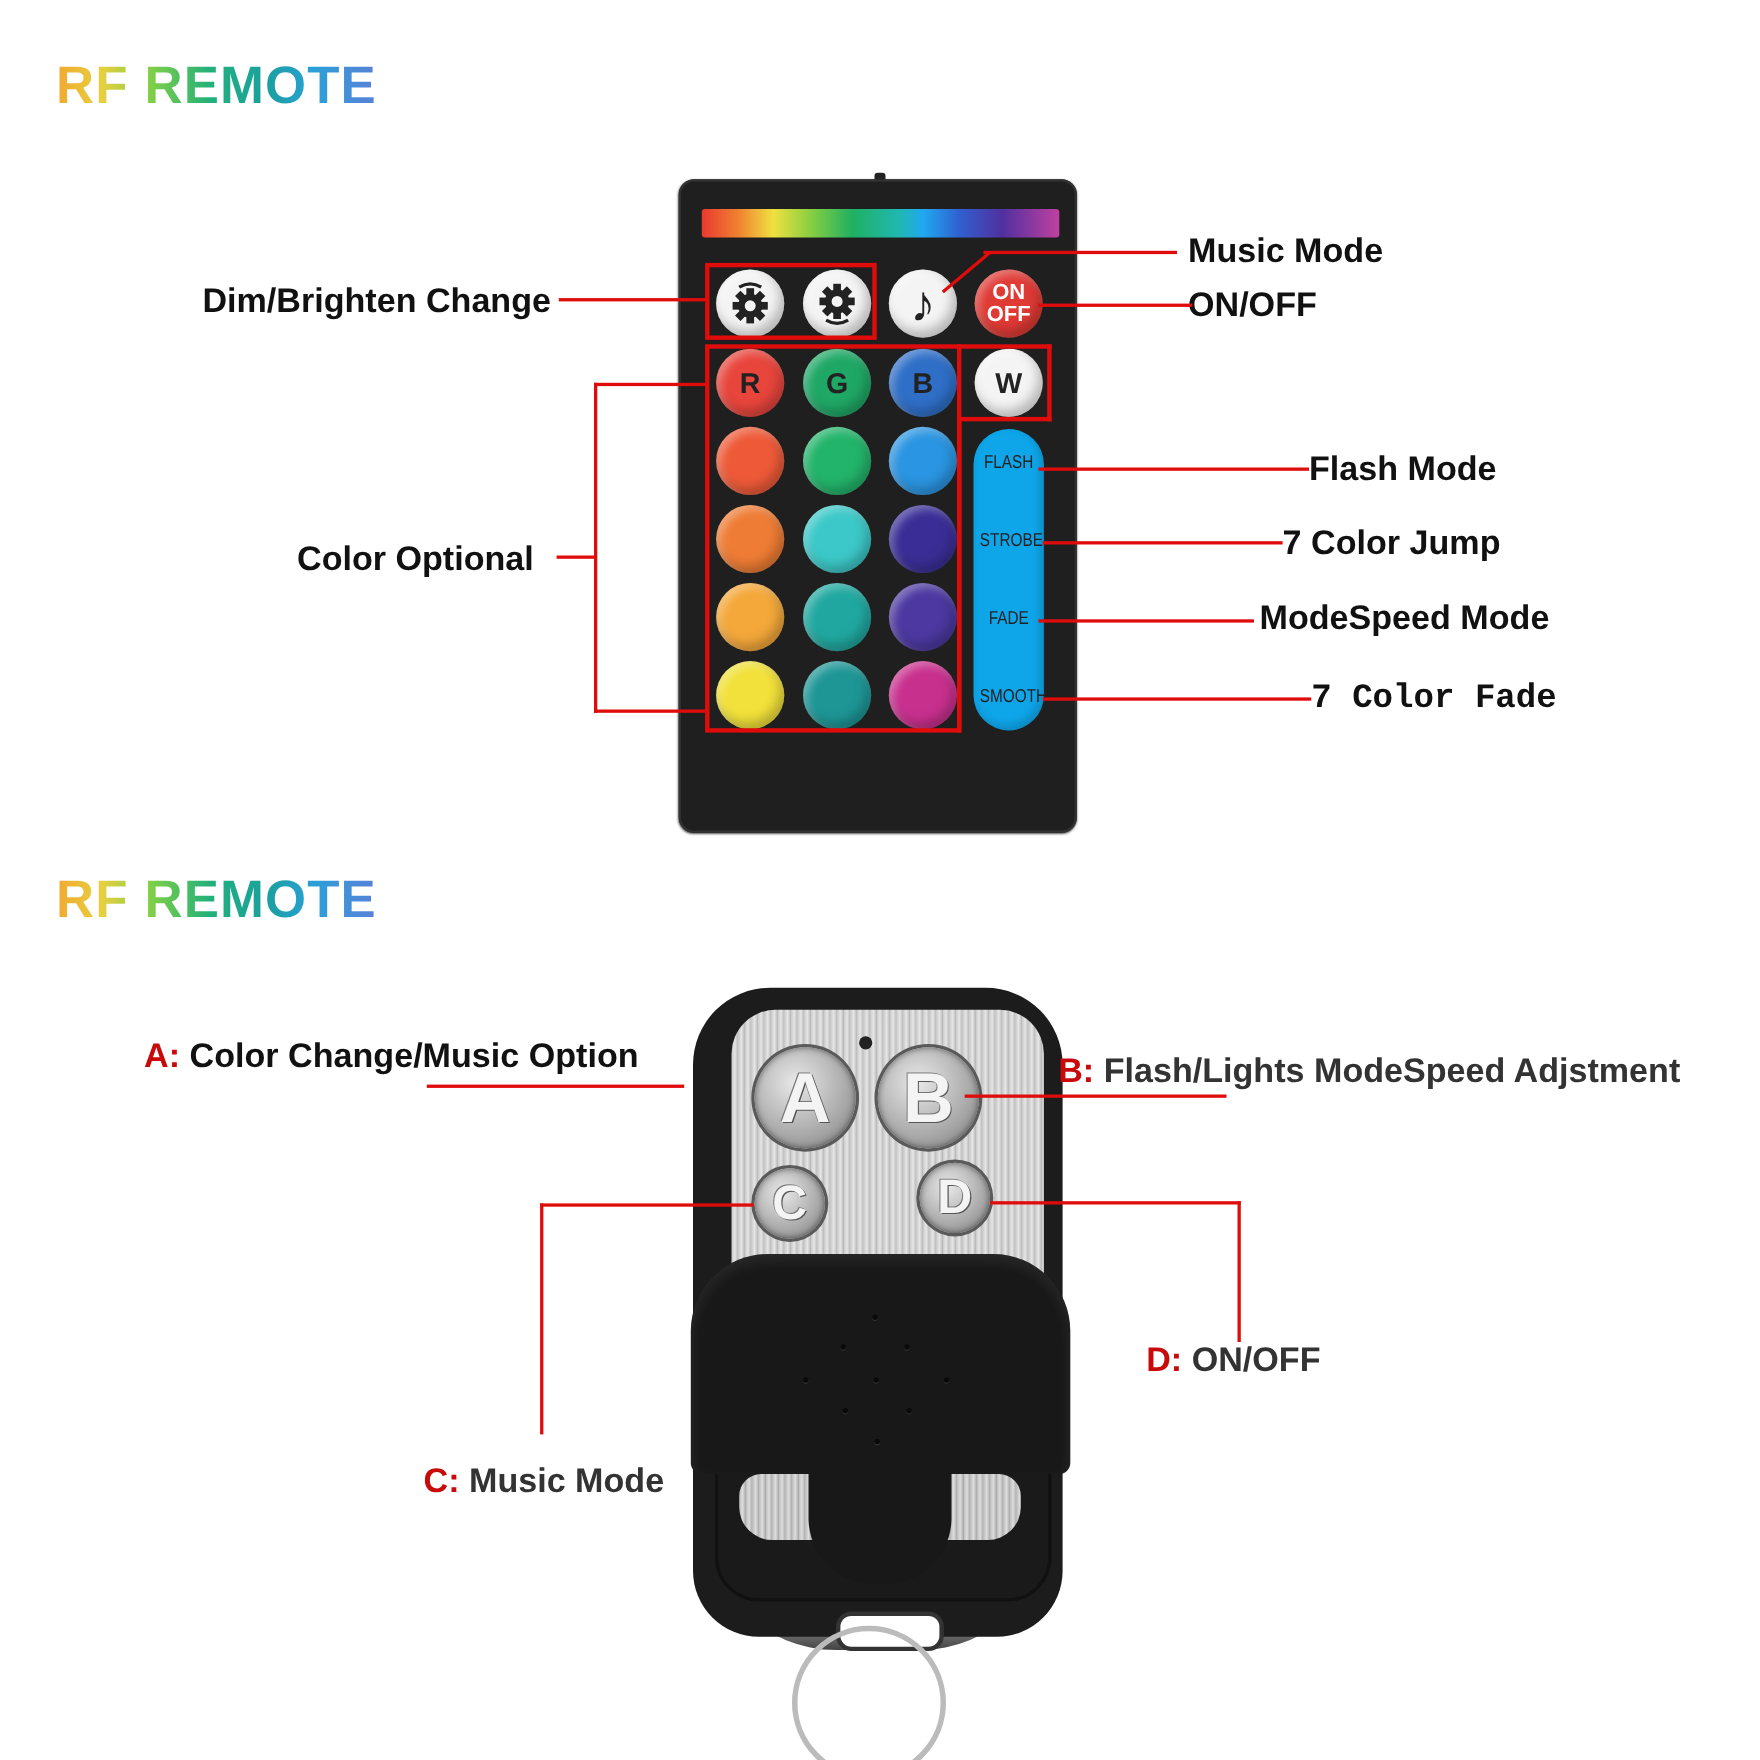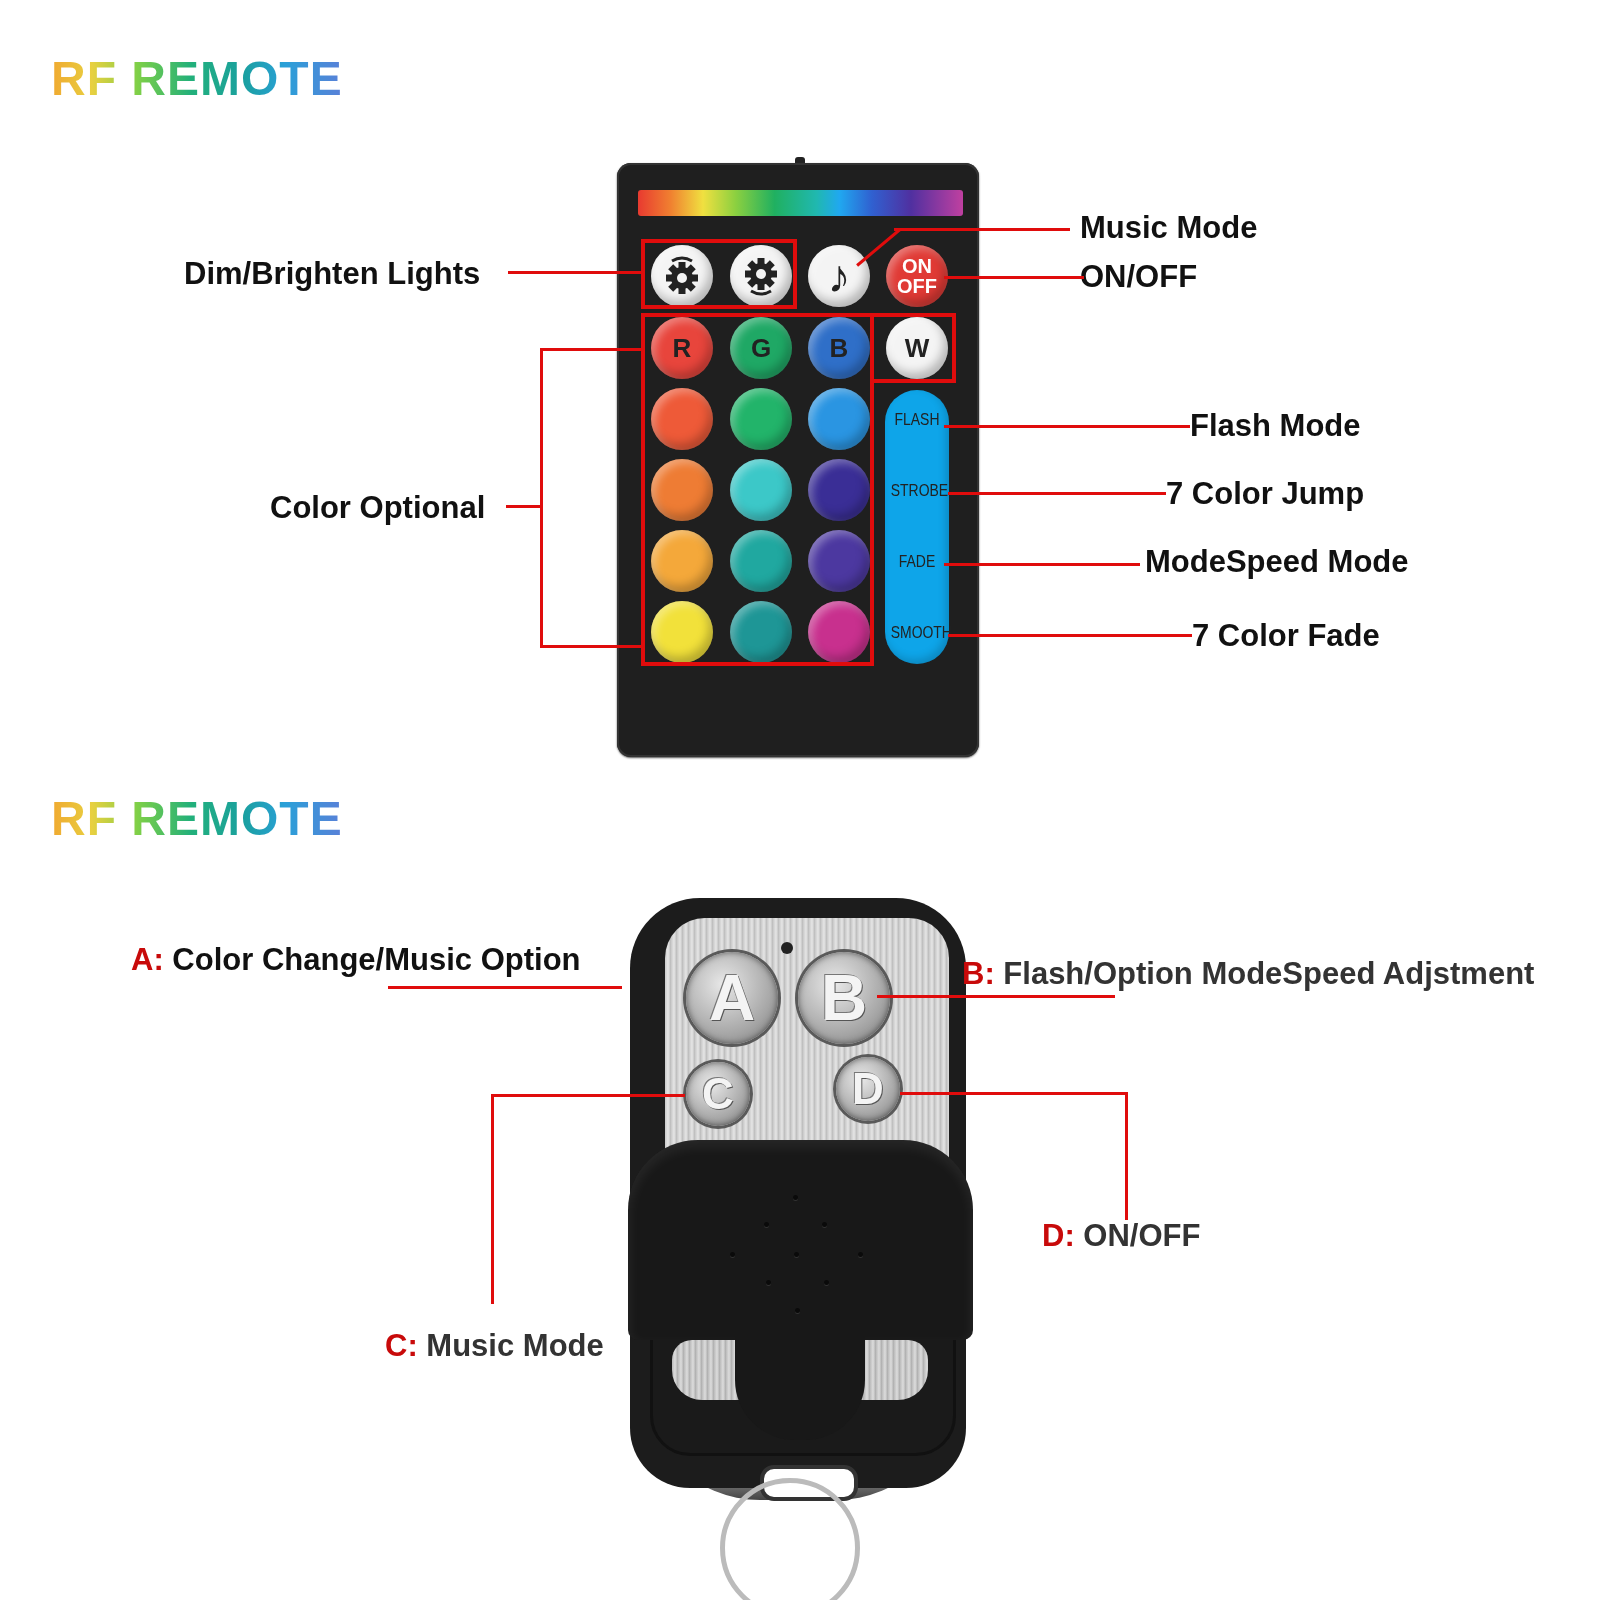--- a/index.html
+++ b/index.html
@@ -122,21 +122,21 @@
   <div class="pill-txt" style="top:162px;">FADE</div>
   <div class="pill-txt" style="top:233px;">SMOOTH</div>
 </div>
 
 <div class="abs box" style="left:641px;top:239px;width:156px;height:70px;"></div>
 <div class="abs box" style="left:641px;top:313px;width:233px;height:353px;"></div>
 <div class="abs box" style="left:870px;top:313px;width:86px;height:70px;border-left:none;border-bottom:none;"></div>
 <div class="abs line" style="left:870px;top:379px;width:4px;height:287px;"></div>
 <div class="abs line" style="left:870px;top:379px;width:86px;height:4px;"></div>
 
-<div class="abs label" style="left:184px;top:258px;">Dim/Brighten Lights</div>
+<div class="abs label" style="left:184px;top:258px;">Dim/Brighten Change</div>
 <div class="abs line" style="left:508px;top:271px;width:134px;height:3px;"></div>
 
 <div class="abs label" style="left:270px;top:492px;">Color Optional</div>
 <div class="abs line" style="left:506px;top:505px;width:36px;height:3px;"></div>
 <div class="abs box" style="left:540px;top:348px;width:104px;height:300px;border-width:3px;border-right:none;"></div>
 
 <div class="abs label" style="left:1080px;top:212px;">Music Mode</div>
 <div class="abs line" style="left:894px;top:228px;width:176px;height:3px;"></div>
 <div class="abs line" style="left:850px;top:228px;width:56px;height:3px;transform-origin:100% 50%;transform:translateX(-6px) rotate(-40deg);"></div>
 
@@ -145,21 +145,21 @@
 
 <div class="abs label" style="left:1190px;top:410px;">Flash Mode</div>
 <div class="abs line" style="left:944px;top:425px;width:246px;height:3px;"></div>
 
 <div class="abs label" style="left:1166px;top:478px;">7 Color Jump</div>
 <div class="abs line" style="left:948px;top:492px;width:218px;height:3px;"></div>
 
 <div class="abs label" style="left:1145px;top:546px;">ModeSpeed Mode</div>
 <div class="abs line" style="left:944px;top:563px;width:196px;height:3px;"></div>
 
-<div class="abs label" style="left:1192px;top:620px;">7 Color Fade</div>
+<div class="abs label" style="left:1192px;top:620px;font-family:Liberation Mono, monospace;">7 Color Fade</div>
 <div class="abs line" style="left:948px;top:634px;width:244px;height:3px;"></div>
 
 <div class="abs title" style="left:51px;top:795px;">RF REMOTE</div>
 
 <div class="abs fob-chrome"></div>
 <div class="abs fob-outer"></div>
 <div class="abs fob-metal"></div>
 <div class="abs led"></div>
 
 <div class="abs mbtn" style="left:686px;top:952px;width:92px;height:92px;font-size:64px;">
@@ -194,21 +194,21 @@
 <div class="abs ring" style="left:720px;top:1478px;width:140px;height:140px;"></div>
 
 <div class="abs label" style="left:131px;top:944px;">
   <span class="key">A:</span>
   <span>Color Change/Music Option</span>
 </div>
 <div class="abs line" style="left:388px;top:986px;width:234px;height:3px;"></div>
 
 <div class="abs label2" style="left:962px;top:958px;">
   <span class="key">B:</span>
-  <span>Flash/Option ModeSpeed Adjstment</span>
+  <span>Flash/Lights ModeSpeed Adjstment</span>
 </div>
 <div class="abs line" style="left:877px;top:995px;width:238px;height:3px;"></div>
 
 <div class="abs label2" style="left:385px;top:1330px;">
   <span class="key">C:</span>
   <span>Music Mode</span>
 </div>
 <div class="abs line" style="left:491px;top:1094px;width:194px;height:3px;"></div>
 <div class="abs line" style="left:491px;top:1094px;width:3px;height:210px;"></div>
 

